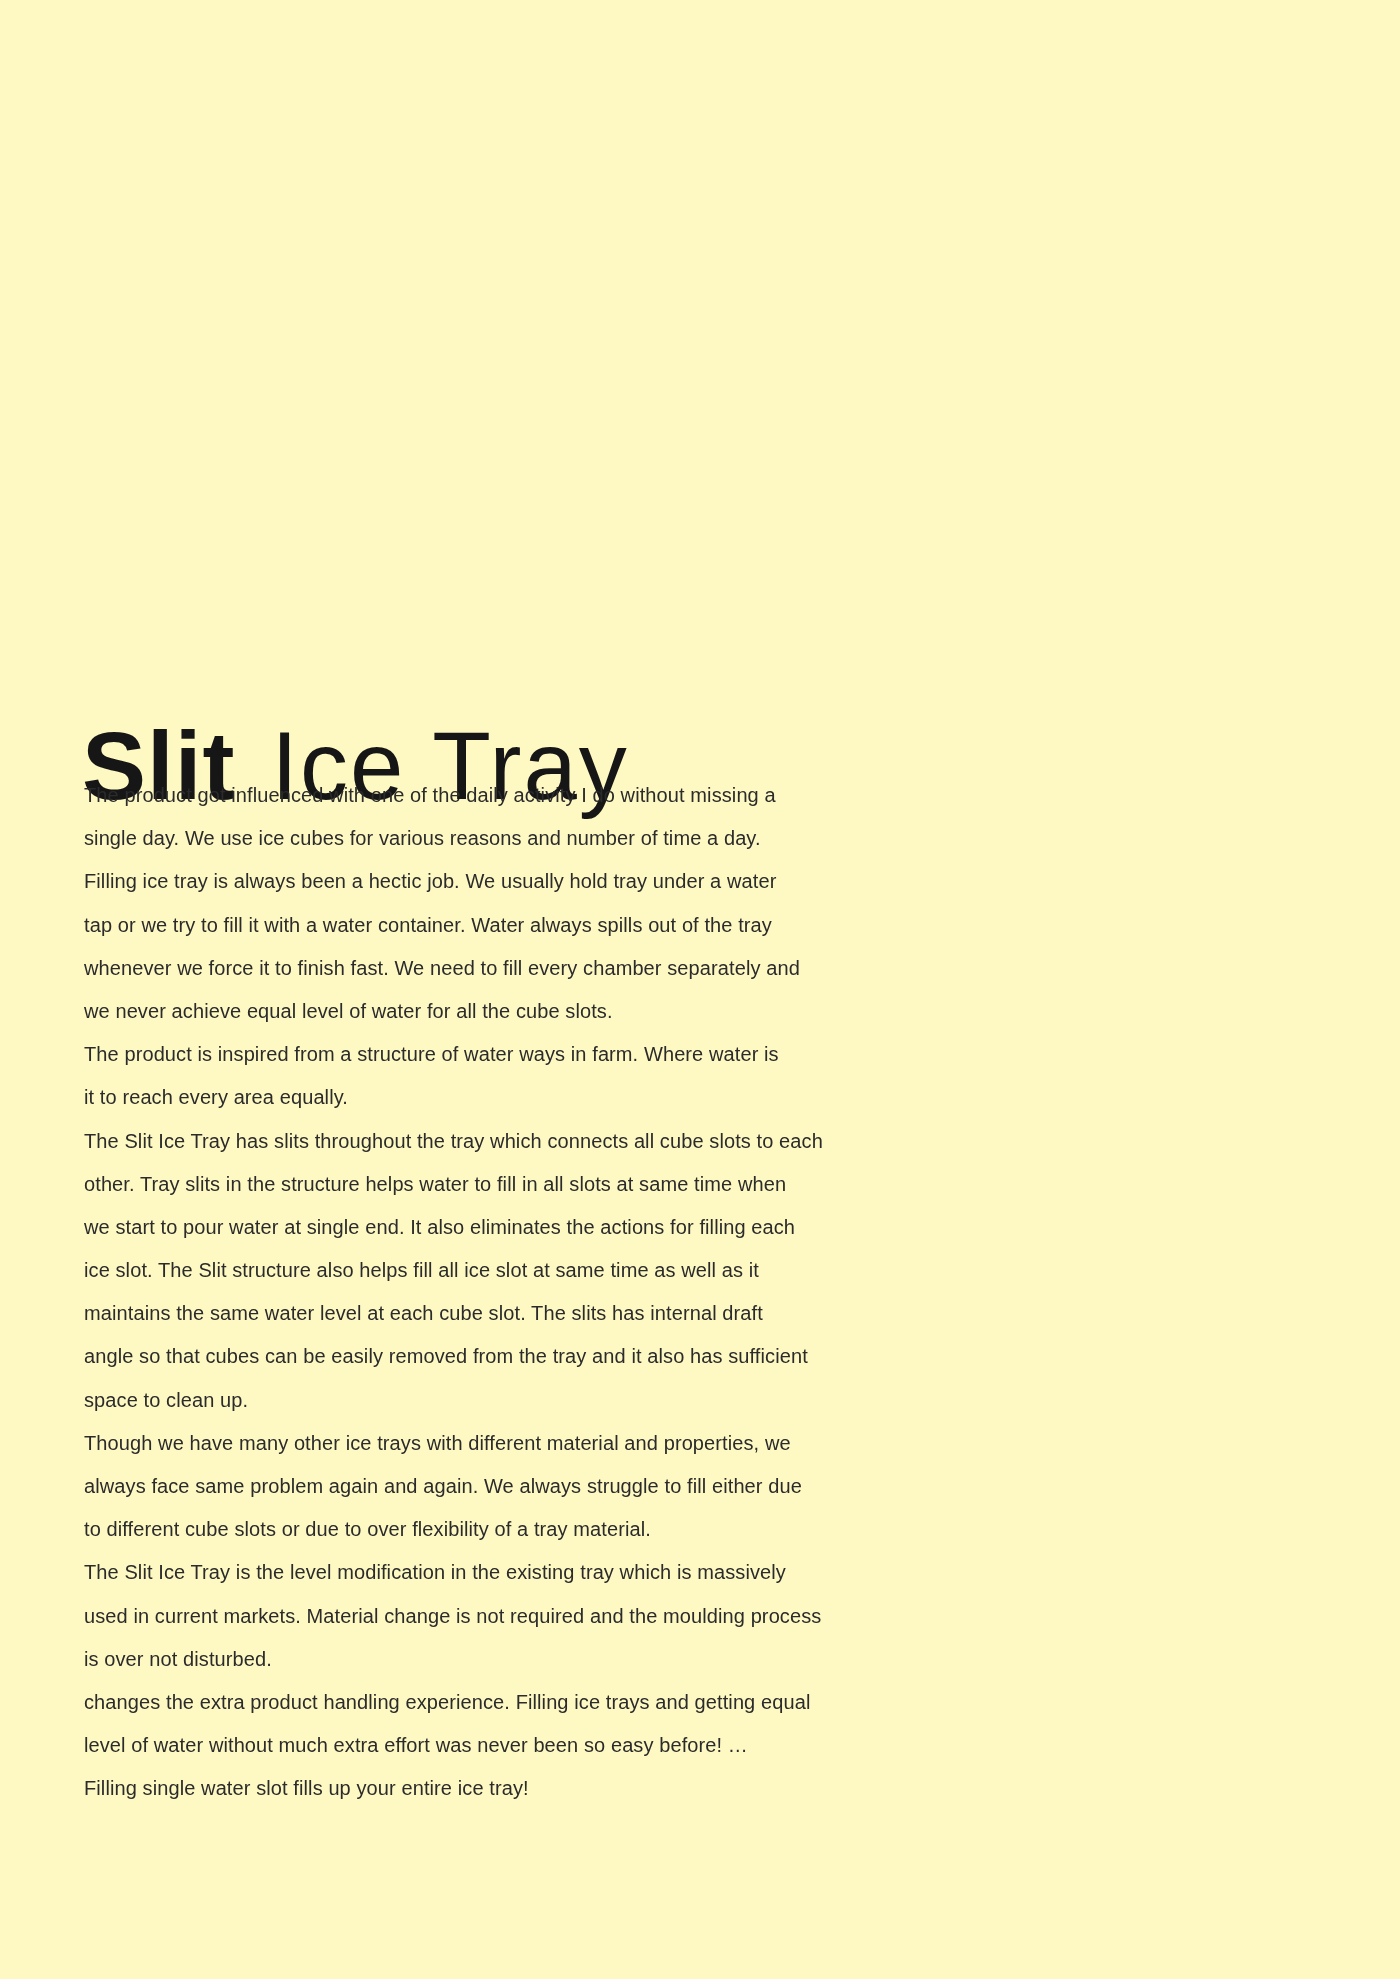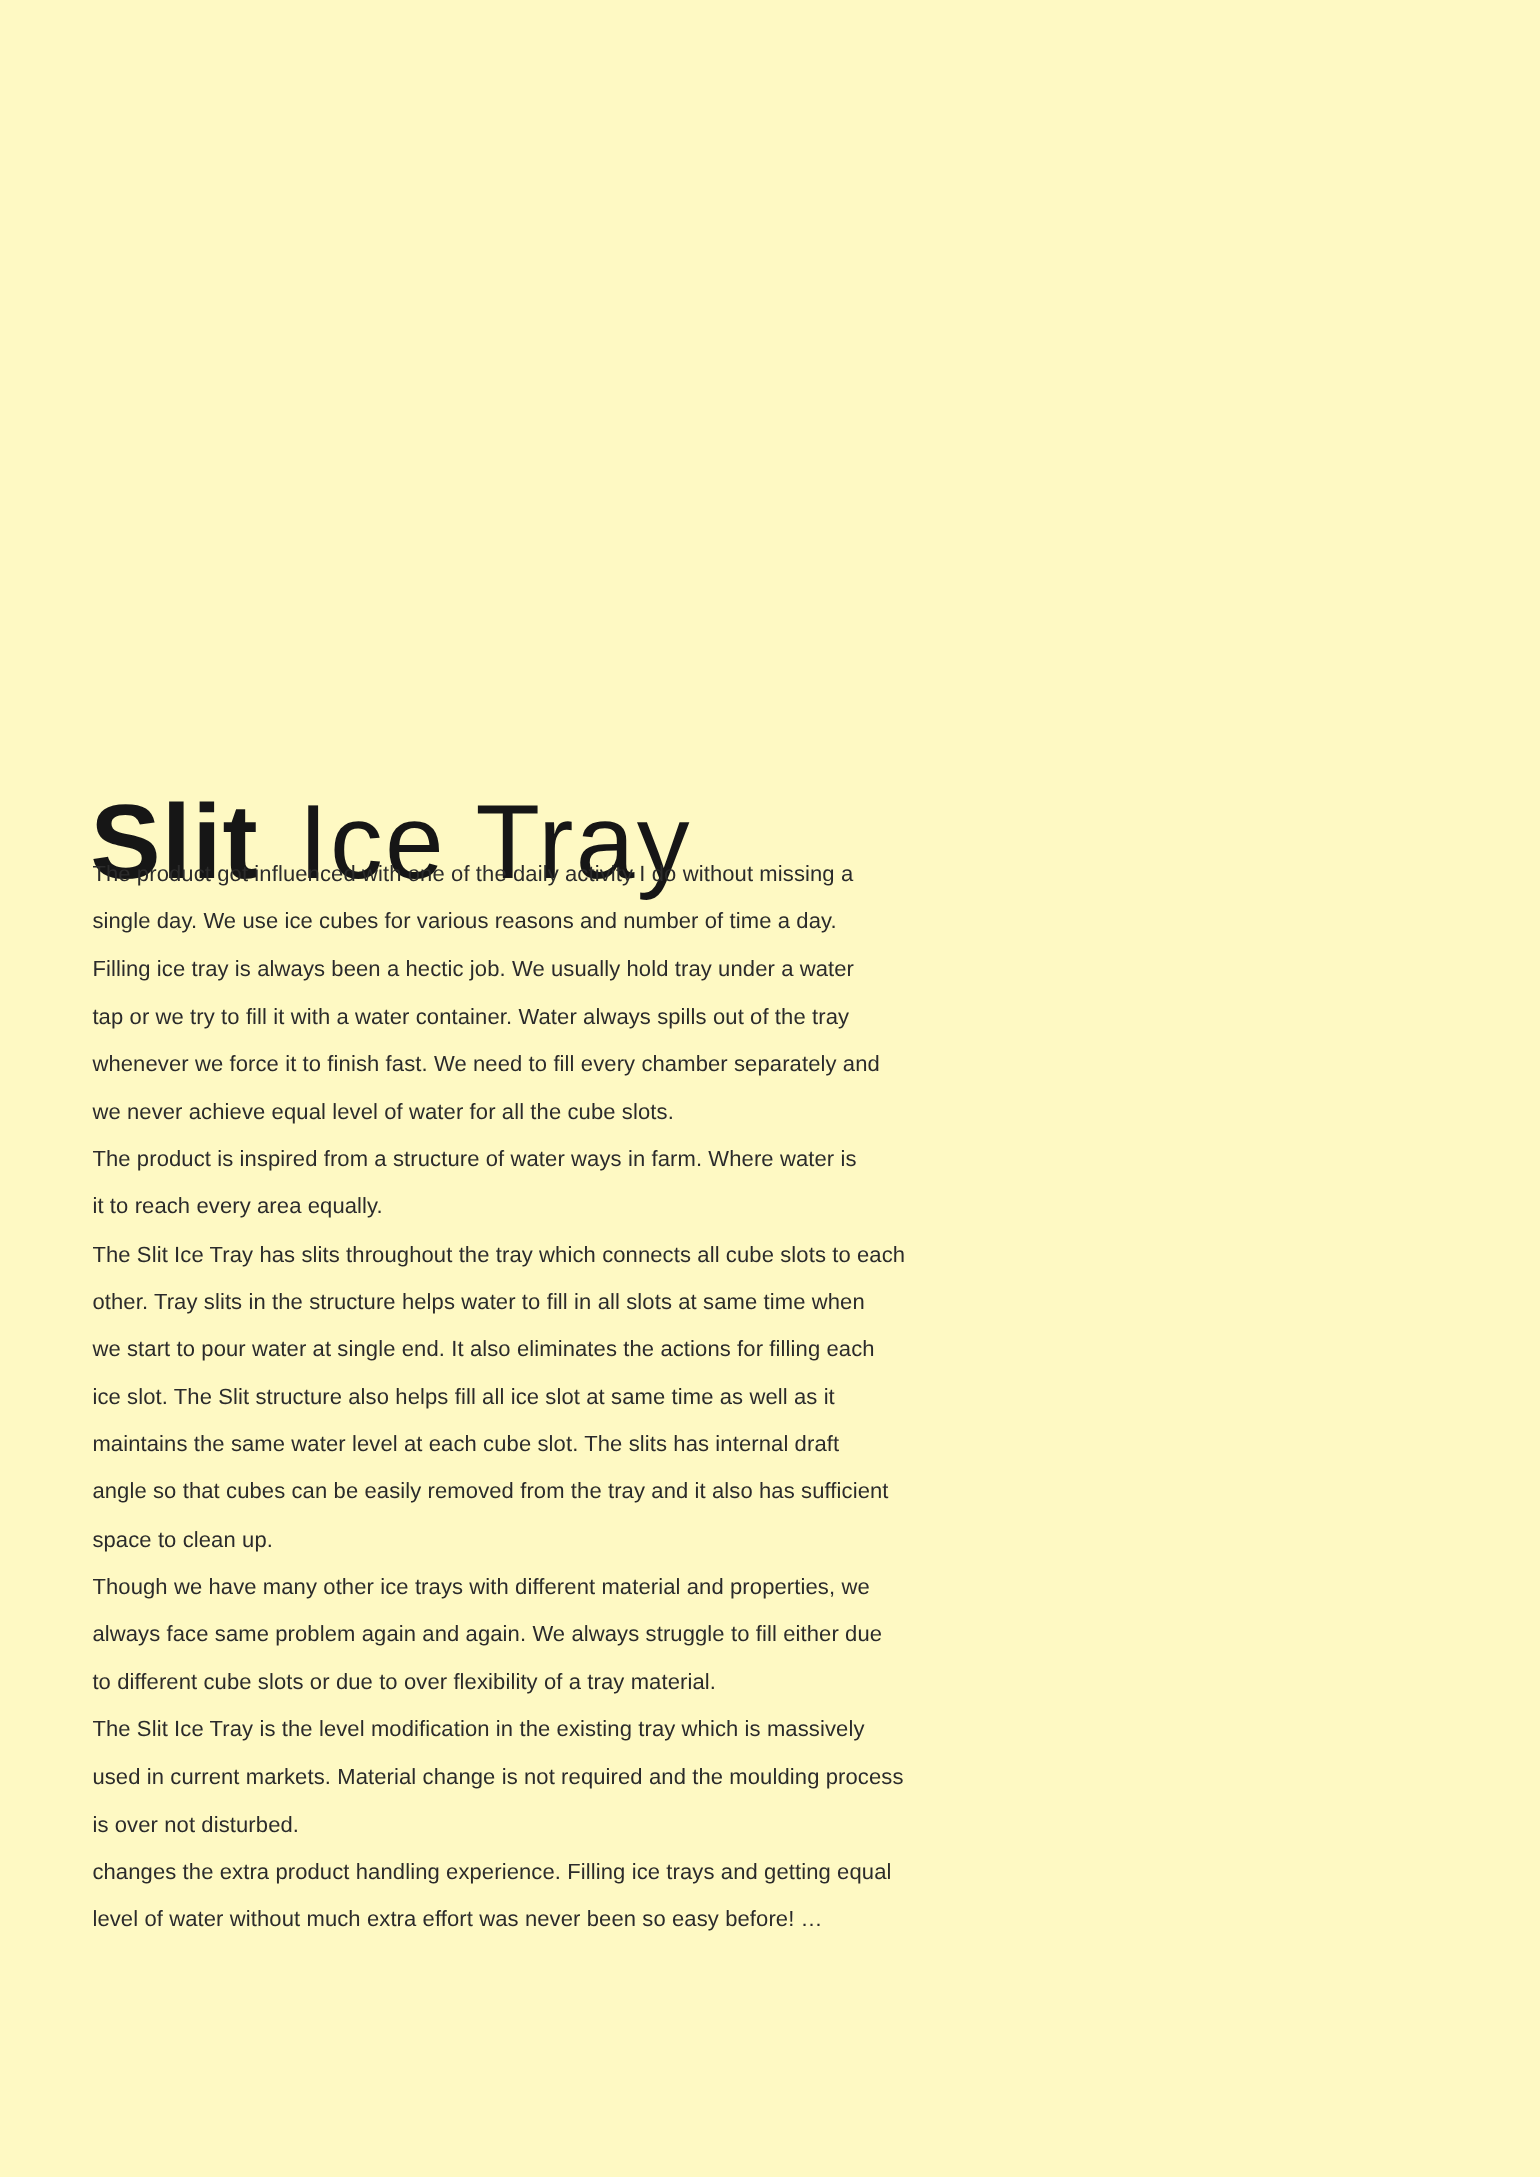--- a/index.html
+++ b/index.html
@@ -70,14 +70,15 @@
       <div class="body-line">angle so that cubes can be easily removed from the tray and it also has sufficient</div>
       <div class="body-line">space to clean up.</div>
       <div class="body-line">Though we have many other ice trays with different material and properties, we</div>
       <div class="body-line">always face same problem again and again. We always struggle to fill either due</div>
       <div class="body-line">to different cube slots or due to over flexibility of a tray material.</div>
       <div class="body-line">The Slit Ice Tray is the level modification in the existing tray which is massively</div>
       <div class="body-line">used in current markets. Material change is not required and the moulding process</div>
       <div class="body-line">is over not disturbed.</div>
       <div class="body-line">changes the extra product handling experience. Filling ice trays and getting equal</div>
       <div class="body-line">level of water without much extra effort was never been so easy before! …</div>
+      <div class="body-line">Filling single water slot fills up your entire ice tray!</div>
     </div>
 </div>
 
 </body></html>

